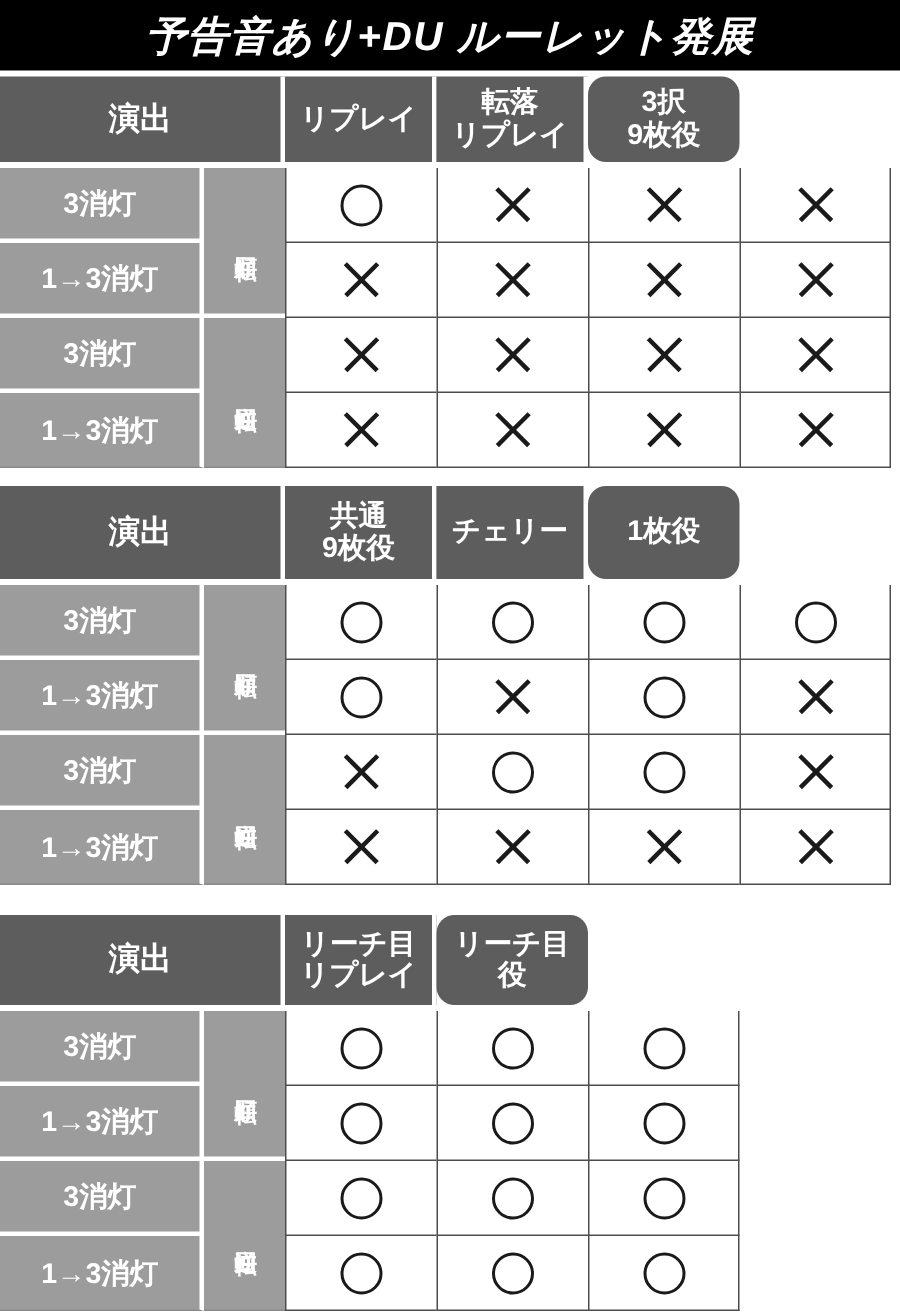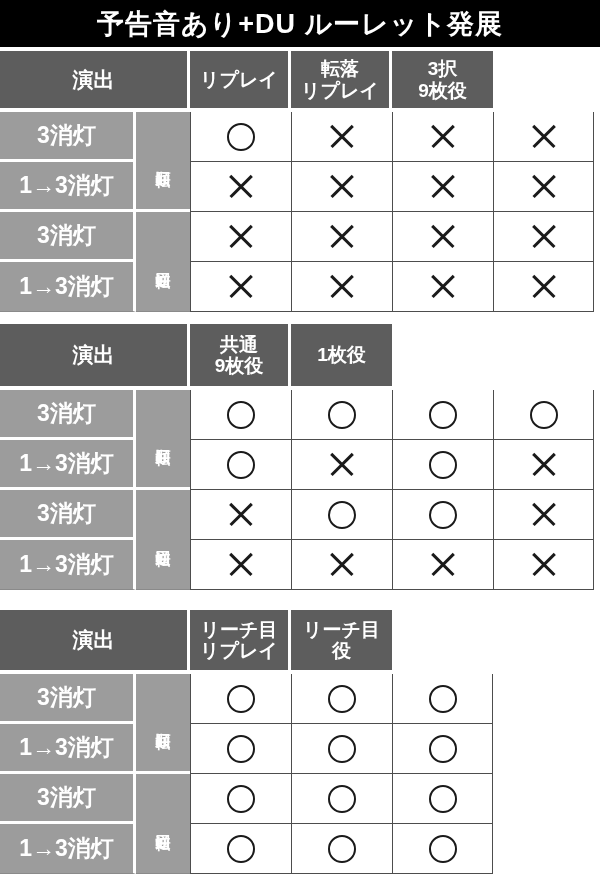--- a/index.html
+++ b/index.html
@@ -11,37 +11,37 @@
   * { box-sizing:border-box; }
   html,body { margin:0; padding:0; }
   body {
     width:600px; height:876px; background:#ffffff;
     font-family:"Liberation Sans","DejaVu Sans",sans-serif;
     font-weight:bold; overflow:hidden;
   }
   .title-bar {
     height:47px; background:var(--title-bg); color:var(--title-text);
     display:flex; align-items:center; justify-content:center;
-    font-size:27px; letter-spacing:1px; margin-bottom:4px;
+    font-size:27px; letter-spacing:1px; margin-bottom:4px;font-style:italic;
   }
   .table { background:#ffffff; }
   .thead { display:grid; margin-bottom:4px; }
   .hcell {
     background:var(--header-bg); color:var(--header-text);
     display:flex; flex-direction:column; align-items:center; justify-content:center;
     text-align:right; font-size:19px; line-height:1.12;
     border-right:3px solid #ffffff;
   }
-  .hcell:last-child { border-right:none; }
+  .hcell:last-child { border-right:none;border-radius:12px; }
   .hcell.corner { font-size:21px; }
   .tbody { display:grid; }
   .lcell {
     background:var(--label-bg); color:var(--label-text);
     display:flex; align-items:center; justify-content:center;
-    font-size:23px; border-right:3px solid #ffffff; border-bottom:3px solid #ffffff;
+    font-size:19px; border-right:3px solid #ffffff; border-bottom:3px solid #ffffff;
   }
   .lcell.last { border-bottom:1px solid #8a8a8a; }
   .rcell {
     background:var(--label-bg); color:var(--label-text);
     grid-row:span 2; display:flex; align-items:center; justify-content:center;
     border-bottom:3px solid #ffffff;
   }
   .rcell.last { border-bottom:1px solid #8a8a8a; }
   .rcell span {
     writing-mode:vertical-rl; text-orientation:upright;
@@ -148,20 +148,23 @@
       </div>
     </div>
     <div class="table" style="width: 594px; margin-bottom: 20px;">
       <div class="thead" style="grid-template-columns: 190px repeat(4, 101px); height: 62px;">
         <div class="hcell corner">演出</div>
         <div class="hcell">
           <div class="hline">共通</div>
           <div class="hline">9枚役</div>
         </div>
         <div class="hcell">
+          <div class="hline">チェリー</div>
+        </div>
+        <div class="hcell">
           <div class="hline">1枚役</div>
         </div>
       </div>
       <div class="tbody" style="grid-template-columns: 136px 54px repeat(4, 101px); grid-auto-rows: 50px;">
         <div class="lcell">3消灯</div>
         <div class="rcell">
           <span>順回転</span>
         </div>
         <div class="dcell">
           <span class="sym-circle"></span>

